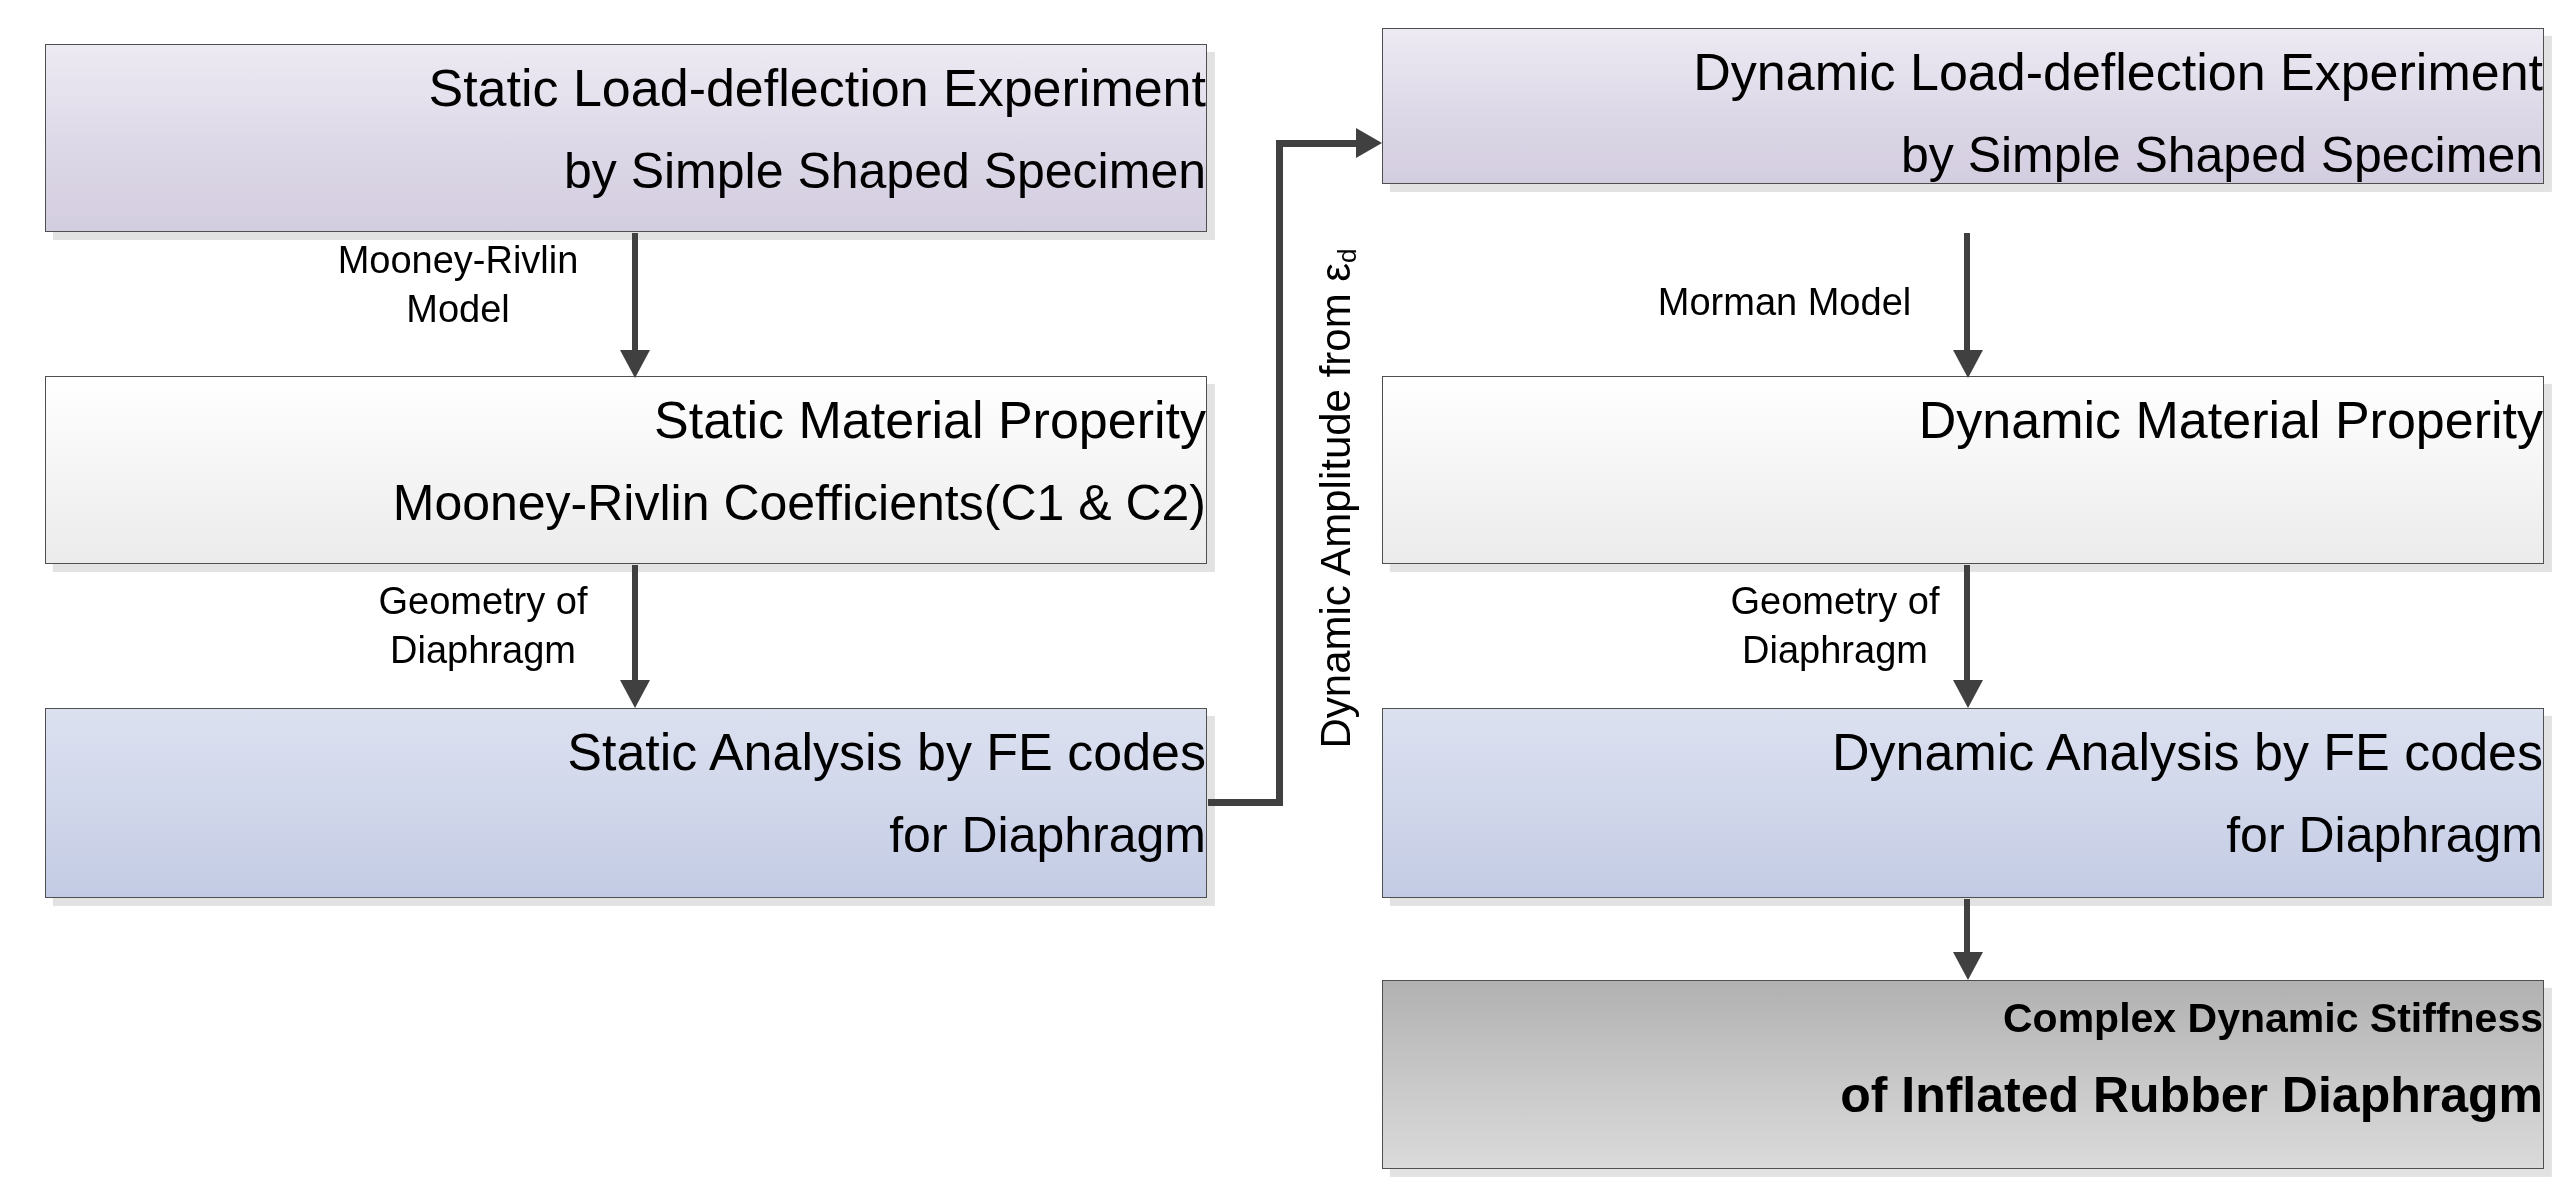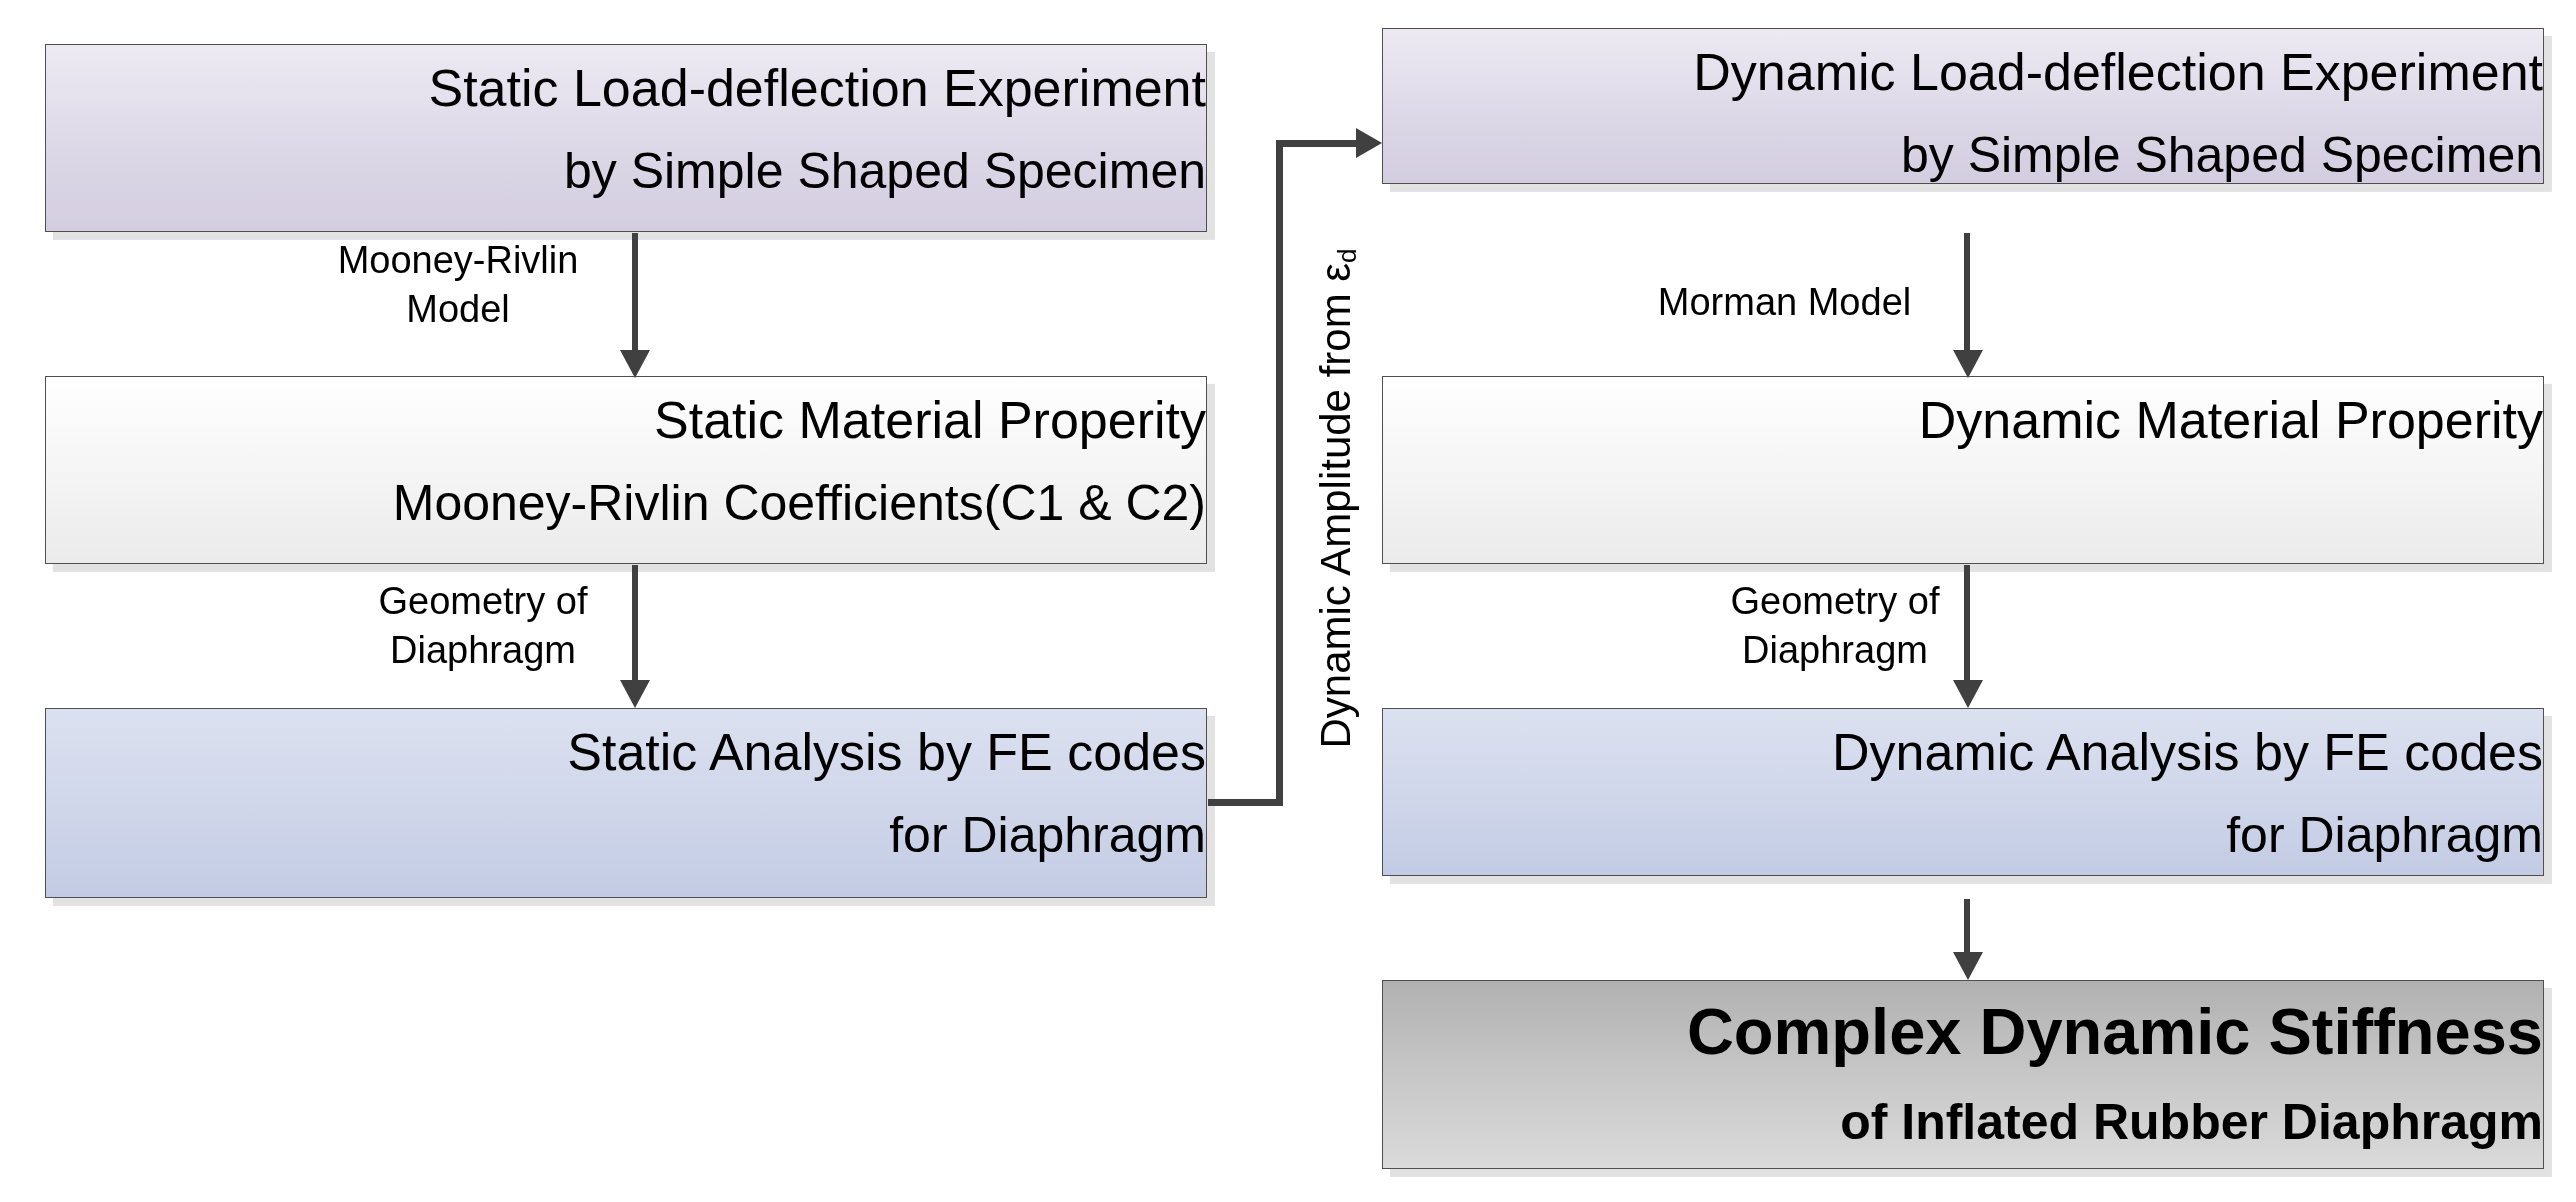--- a/index.html
+++ b/index.html
@@ -37,21 +37,21 @@
   }
   .box .subtitle {
     font-size: 50px;
     line-height: 1.15;
     white-space: nowrap;
   }
   .fill-lavender { background: linear-gradient(180deg, #edeaf3 0%, #ddd8e7 55%, #d3cde0 100%); }
   .fill-white    { background: linear-gradient(180deg, #ffffff 0%, #f4f4f4 55%, #ebebeb 100%); }
   .fill-blue     { background: linear-gradient(180deg, #dce1f0 0%, #cfd6ea 55%, #c3cbe4 100%); }
   .fill-gray     { background: linear-gradient(180deg, #b1b1b1 0%, #c9c9c9 55%, #dadada 100%); }
-  .box.bold .title    { font-weight: bold; font-size: 65px; }
+  .box.bold .title    { font-weight: bold; font-size: 41px; }
   .box.bold .subtitle { font-weight: bold; }
   sup.star { font-size: 0.6em; vertical-align: super; line-height: 0; }
   sub.eps  { font-size: 0.62em; vertical-align: -0.25em; line-height: 0; }
 
   
   .stem-v {
     position: absolute;
     width: 6.1px;
     background: #404040;
   }
@@ -117,21 +117,21 @@
 
   <div class="box fill-lavender" style="left:1382px; top:28px; height:156px;">
     <div class="title">Dynamic Load-deflection Experiment</div>
     <div class="subtitle">by Simple Shaped Specimen</div>
   </div>
 
   <div class="box fill-white" style="left:1382px; top:376px; height:188px;">
     <div class="title">Dynamic Material Properity</div>
   </div>
 
-  <div class="box fill-blue" style="left:1382px; top:708px; height:168px;">
+  <div class="box fill-blue" style="left:1382px; top:708px; height:190px;">
     <div class="title">Dynamic Analysis by FE codes</div>
     <div class="subtitle">for Diaphragm</div>
   </div>
 
   <div class="box fill-gray bold" style="left:1382px; top:980px; height:189px;">
     <div class="title">Complex Dynamic Stiffness</div>
     <div class="subtitle">of Inflated Rubber Diaphragm</div>
   </div>
 
   <div>

